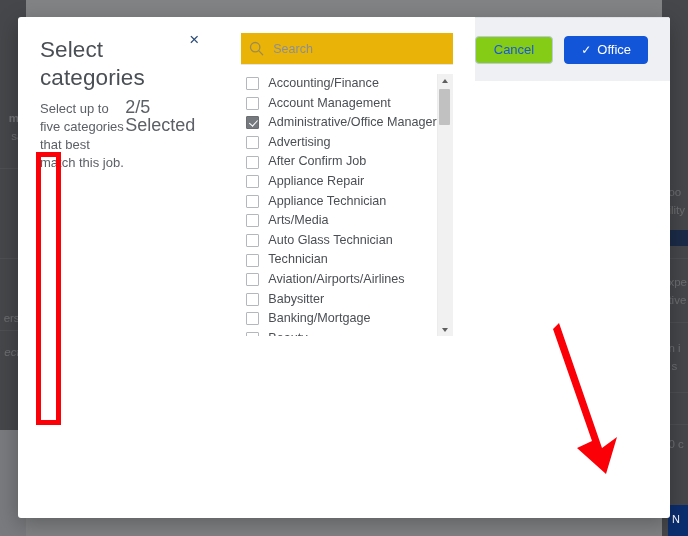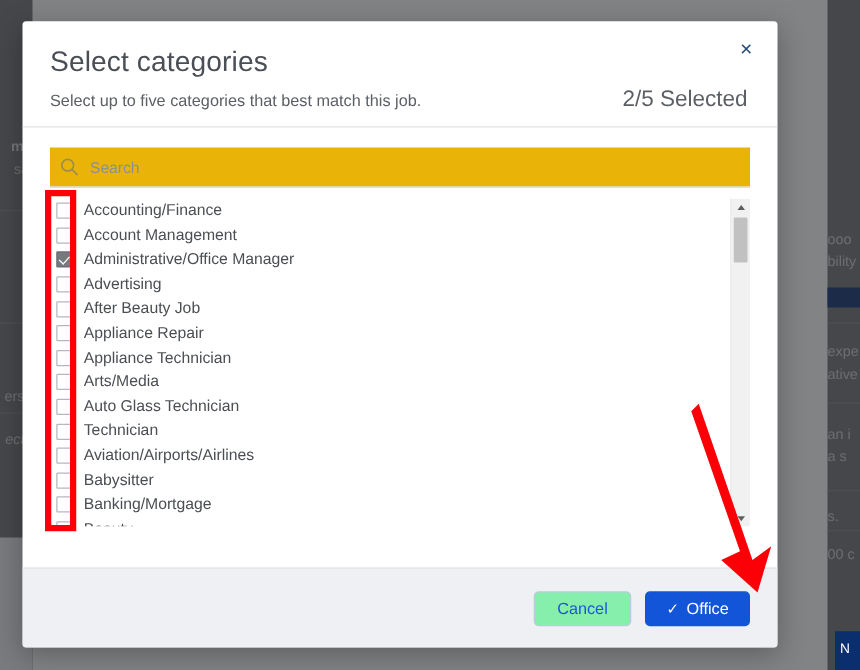--- a/index.html
+++ b/index.html
@@ -22,24 +22,24 @@
   .bg-frag.ital{font-style:italic;}
   .bg-rule{position:absolute;height:1px;background:#828486;left:0;right:0;}
   .bg-blue{position:absolute;background:#0b2e6f;}
   #bg-overlay{position:absolute;inset:0;background:rgba(40,42,45,0.58);}
   #bg-left-white{position:absolute;left:0;top:430px;width:26px;height:106px;background:#e9ebee;}
   #bg-nav-btn{position:absolute;left:668px;top:505px;width:20px;height:31px;background:#0b2e6f;}
   #bg-nav-btn span{position:absolute;left:4px;top:8px;font-size:11px;color:#fff;}
 
   
   #modal{
-    position:absolute;left:18px;top:17px;width:604px;height:501px;
+    position:absolute;left:18px;top:17px;width:652px;height:501px;
     background:#ffffff;border-radius:3px;
     box-shadow:0 6px 22px rgba(0,0,0,0.28);
-    display:flex;flex-direction:column;overflow:hidden;
+    display:flex;overflow:hidden;
   }
   #modal-header{position:relative;padding:19px 24px 11px 22px;}
   #modal-title{
     font-size:22.5px;color:#4a4f55;font-weight:400;letter-spacing:0.1px;
     line-height:28px;margin:0 0 6px 0;
   }
   #subtitle-row{display:flex;align-items:baseline;justify-content:space-between;}
   #modal-subtitle{font-size:13px;color:#5c6066;line-height:18px;}
   #selected-count{font-size:18px;color:#5c6066;line-height:18px;}
   #close-btn{
@@ -109,21 +109,21 @@
   #modal-footer{
     flex:0 0 auto;height:63px;background:#eef0f3;border-top:1px solid #e1e3e6;
     display:flex;align-items:center;justify-content:flex-end;padding-right:22px;gap:11px;
   }
   .btn{
     font-family:"Liberation Sans",sans-serif;font-size:13px;cursor:pointer;
     border-radius:4px;height:28px;display:inline-flex;align-items:center;
     justify-content:center;box-sizing:border-box;
   }
   #cancel-btn{
-    background:#86efac;border:1px solid #bcc8dd;color:#1a56db;padding:0 18px;
+    background:#84cc16;border:1px solid #bcc8dd;color:#1a56db;padding:0 18px;
   }
   #confirm-btn{
     background:#1355d8;border:1px solid #1355d8;color:#ffffff;padding:0 16px;gap:6px;
   }
   #confirm-check{font-size:12px;line-height:1;}
 
   
   #annot-layer{position:absolute;inset:0;pointer-events:none;}
   #red-rect{
     position:absolute;left:36px;top:152px;width:25px;height:273px;
@@ -200,21 +200,21 @@
           <div class="cat-row checked">
             <span class="cat-box"></span>
             <span class="cat-label">Administrative/Office Manager</span>
           </div>
           <div class="cat-row">
             <span class="cat-box"></span>
             <span class="cat-label">Advertising</span>
           </div>
           <div class="cat-row">
             <span class="cat-box"></span>
-            <span class="cat-label">After Beauty Job</span>
+            <span class="cat-label">After Confirm Job</span>
           </div>
           <div class="cat-row">
             <span class="cat-box"></span>
             <span class="cat-label">Appliance Repair</span>
           </div>
           <div class="cat-row">
             <span class="cat-box"></span>
             <span class="cat-label">Appliance Technician</span>
           </div>
           <div class="cat-row">

